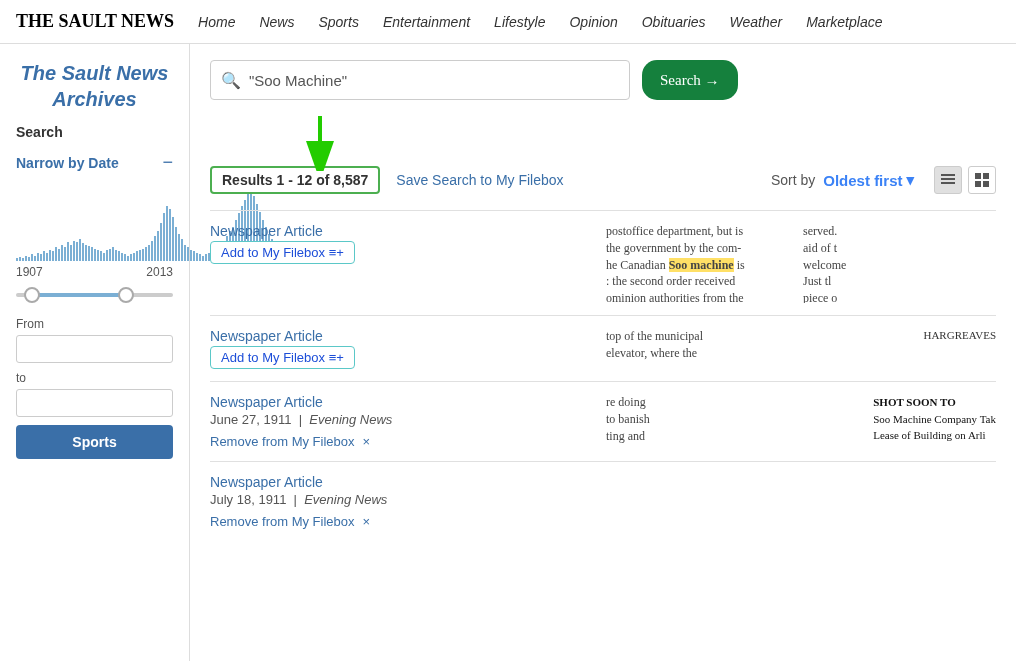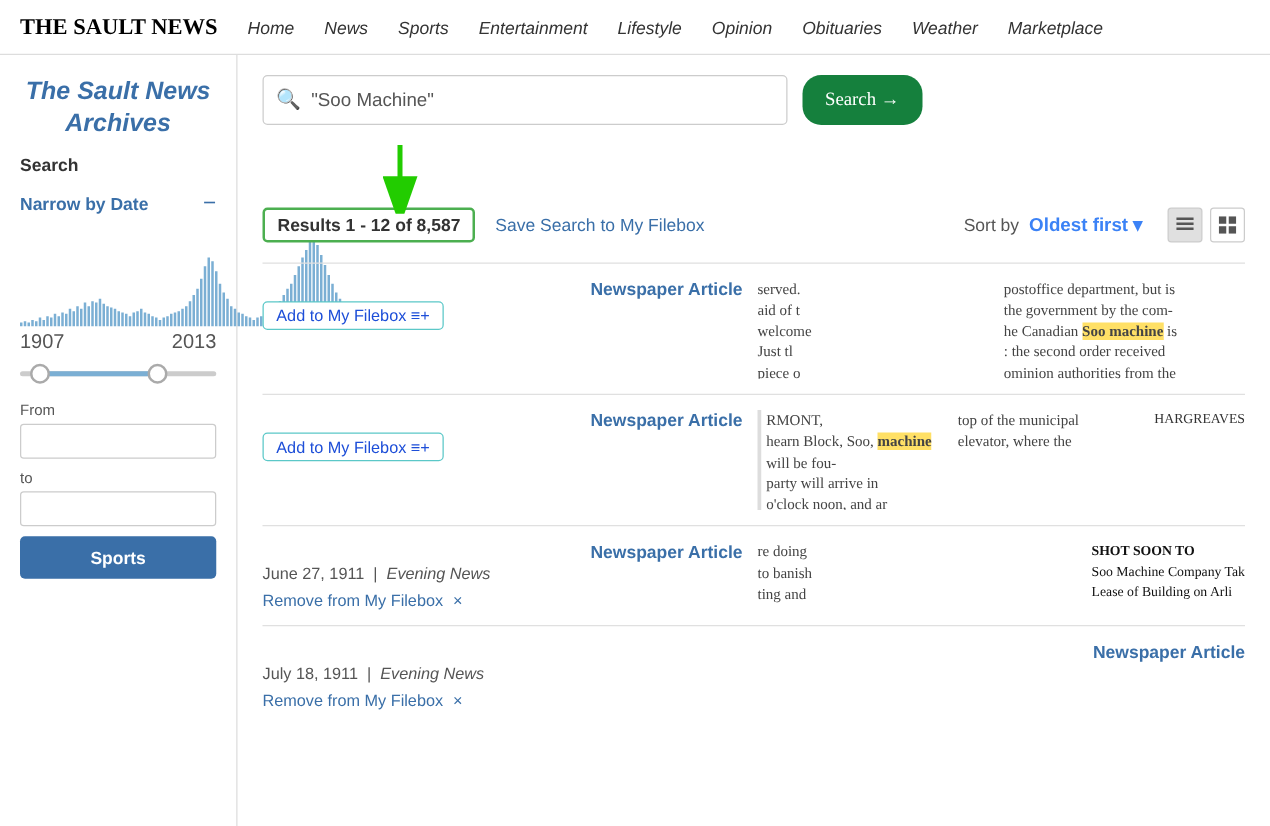--- a/index.html
+++ b/index.html
@@ -92,21 +92,21 @@
     }
     .hist-bar {
       background: #7bafd4;
       flex: 1;
       min-width: 2px;
     }
 
     .year-range {
       display: flex;
       justify-content: space-between;
-      font-size: 16px;
+      font-size: 12px;
       color: #555;
       margin-bottom: 6px;
     }
     .range-slider {
       position: relative;
       height: 20px;
       margin-bottom: 12px;
     }
     .slider-track {
       position: absolute;
@@ -282,23 +282,22 @@
       padding: 12px 0;
       display: flex;
       gap: 12px;
     }
     .result-info {
       flex: 1;
     }
     .result-type {
       color: #3a6fa8;
       font-size: 14px;
-      font-weight: bold;
+      font-weight: normal;
       margin-bottom: 2px;
-      text-align: right;
     }
     .result-meta {
       font-size: 13px;
       color: #555;
       margin-bottom: 6px;
     }
     .result-meta .pub-name {
       font-style: italic;
     }
     .filebox-btn {
@@ -559,37 +558,34 @@
 
     <div>
 
       <div class="result-item">
         <div class="result-info">
           <div class="result-type">Newspaper Article</div>
           <button class="filebox-btn teal-outline">Add to My Filebox ≡+</button>
         </div>
         <div class="result-snippet">
           <div class="snippet-text">
-            served.<br>aid of t<br>welcome<br>Just tl<br>piece o
+            postoffice department, but is<br>the government by the com-<br>he Canadian <span class="highlight">Soo machine</span> is<br>: the second order received<br>ominion authorities from the
           </div>
           <div class="snippet-text">
-            postoffice department, but is<br>the government by the com-<br>he Canadian <span class="highlight">Soo machine</span> is<br>: the second order received<br>ominion authorities from the
+            served.<br>aid of t<br>welcome<br>Just tl<br>piece o
           </div>
         </div>
       </div>
 
       <div class="result-item">
         <div class="result-info">
           <div class="result-type">Newspaper Article</div>
           <button class="filebox-btn teal-outline">Add to My Filebox ≡+</button>
         </div>
         <div class="result-snippet">
-          <div class="snippet-text" style="border-left:3px solid #ddd;padding-left:4px;">
-            RMONT,<br>hearn Block, Soo, <span class="highlight">machine</span> will be fou-<br>party will arrive in<br>o'clock noon, and ar
-          </div>
           <div class="snippet-text">
             top of the municipal<br>elevator, where the
           </div>
           <div style="font-size:11px;font-family:'Times New Roman',serif;color:#333;margin-left:4px;line-height:1.4;">HARGREAVES</div>
         </div>
       </div>
 
       <div class="result-item">
         <div class="result-info">
           <div class="result-type">Newspaper Article</div>

